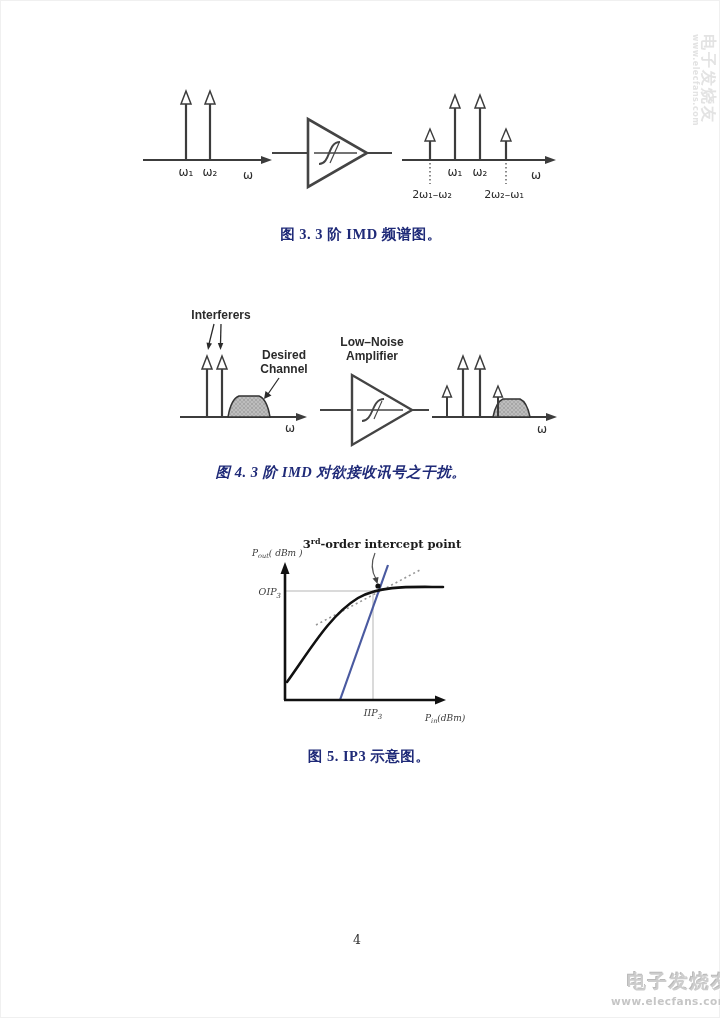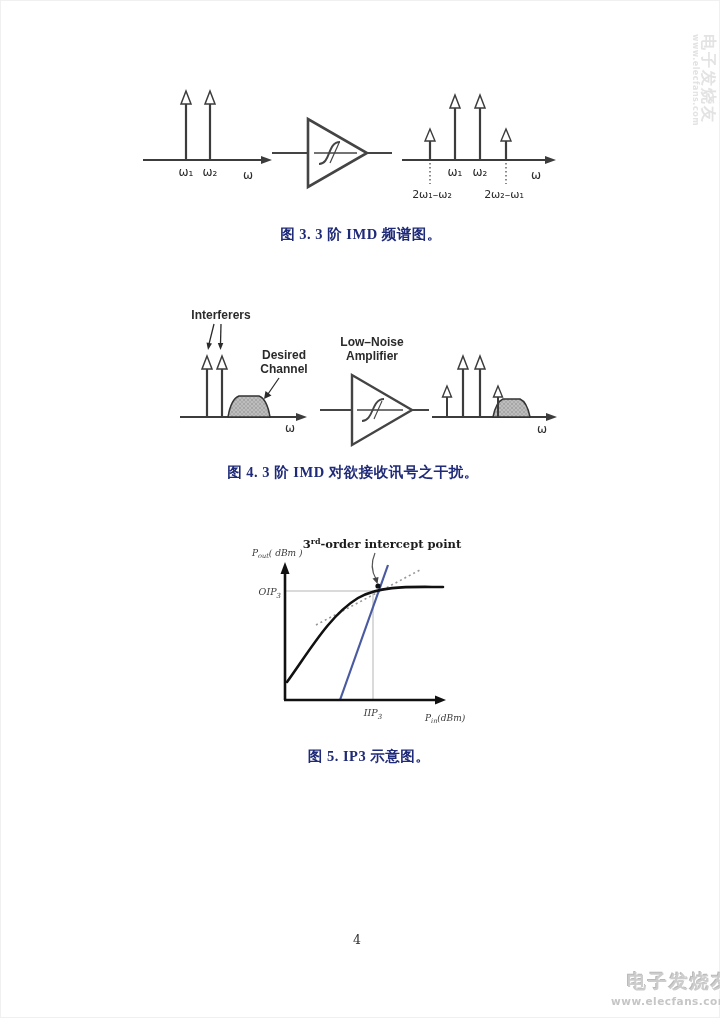--- a/index.html
+++ b/index.html
@@ -143,21 +143,21 @@
     <line x1="288" y1="122" x2="288" y2="74" stroke="#3c3c3c" stroke-width="2.2"></line>
     <polygon points="288,61 283,74 293,74" fill="#ffffff" stroke="#3c3c3c" stroke-width="1.5"></polygon>
     <line x1="305" y1="122" x2="305" y2="74" stroke="#3c3c3c" stroke-width="2.2"></line>
     <polygon points="305,61 300,74 310,74" fill="#ffffff" stroke="#3c3c3c" stroke-width="1.5"></polygon>
     <line x1="323" y1="122" x2="323" y2="102" stroke="#3c3c3c" stroke-width="2"></line>
     <polygon points="323,91 318.5,102 327.5,102" fill="#ffffff" stroke="#3c3c3c" stroke-width="1.4"></polygon>
     <text class="wlabel" x="367" y="138" text-anchor="middle">ω</text>
   </g>
 </svg>
 
-<div class="caption" style="top:463px;left:12px;width:682px;">图 4. 3 阶 IMD 对欲接收讯号之干扰。</div>
+<div class="caption" style="top:463px;left:0;width:682px;font-style:italic;">图 4. 3 阶 IMD 对欲接收讯号之干扰。</div>
 
 <svg class="fig" style="left:240px;top:530px;" width="230" height="205" viewBox="0 0 230 205">
 
   <text class="seriftitle" x="142" y="18" text-anchor="middle" font-size="11.5"><tspan>3</tspan><tspan dy="-4" font-size="8">rd</tspan><tspan dy="4">-order intercept point</tspan></text>
   <path d="M135,23 Q129,37 136,49" fill="none" stroke="#555" stroke-width="1.2"></path>
   <polygon points="137.5,54 132.5,48.5 138.5,47" fill="#444"></polygon>
 
   <line x1="45" y1="61" x2="133" y2="61" stroke="#b5b5b5" stroke-width="1"></line>
   <line x1="133" y1="61" x2="133" y2="170" stroke="#b5b5b5" stroke-width="1"></line>
 

